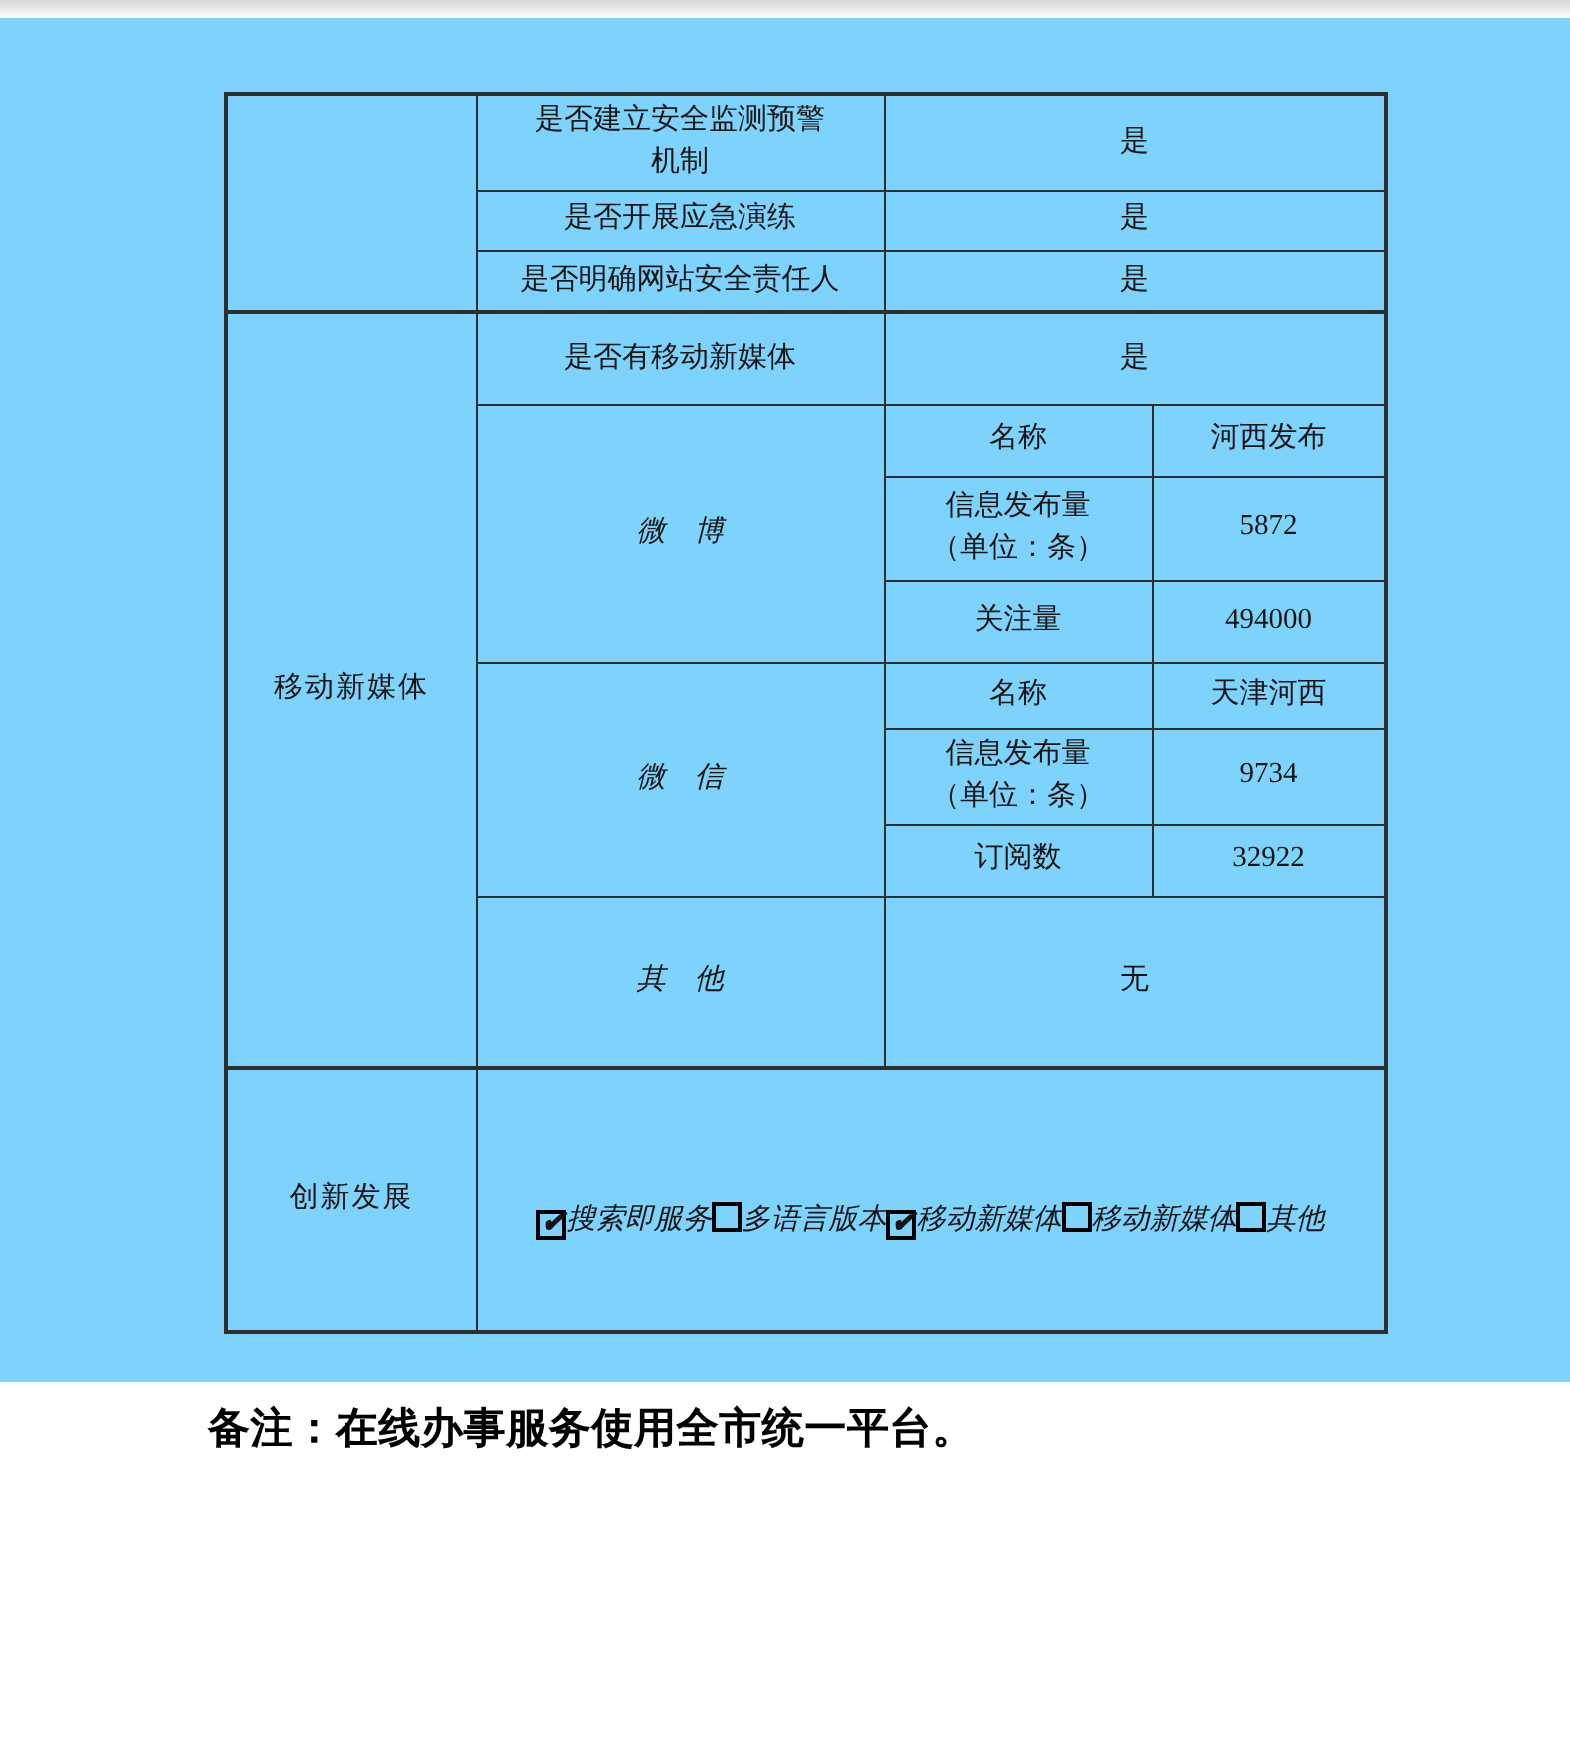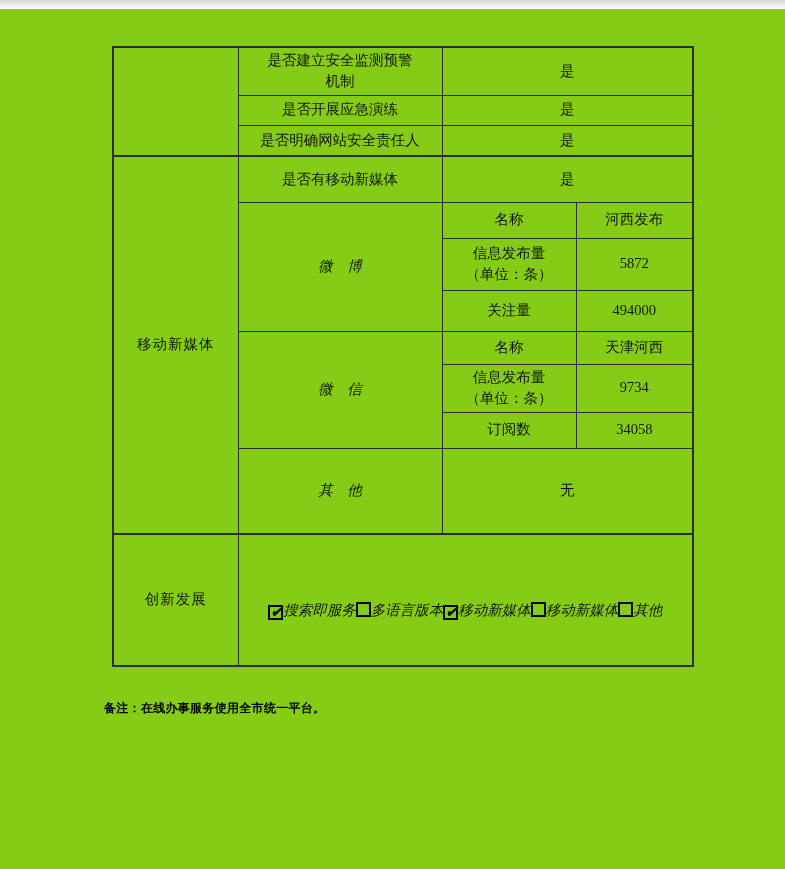--- a/index.html
+++ b/index.html
@@ -3,21 +3,21 @@
 <meta charset="utf-8">
 <style>
   html, body { margin: 0; padding: 0; }
   body {
     width: 785px; height: 869px;
     background: #ffffff;
     font-family: "Liberation Serif", "DejaVu Serif", serif;
     color: #111111;
     overflow: hidden;
   }
-  .page { position: relative; width: 785px; height: 869px; background: #84cc16; }
+  .page { position: relative; width: 785px; height: 691px; background: #7dd3fc; }
   .top-shadow {
     position: absolute; left: 0; top: 0; width: 785px; height: 9px;
     background: linear-gradient(#d6d6d6, #ffffff);
   }
   table.report {
     position: absolute; left: 112px; top: 46px;
     width: 580px; table-layout: fixed;
     border-collapse: collapse;
     border: 2px solid #2e2e2e;
   }
@@ -50,21 +50,21 @@
     border: 2px solid #000000;
     vertical-align: -2px;
     text-align: center;
     line-height: 11px;
     font-size: 15px;
     font-weight: bold;
     overflow: visible;
   }
   .footnote {
     position: absolute; left: 104px; top: 700px;
-    font-size: 12px; font-weight: bold; color: #000000;
+    font-size: 21px; font-weight: bold; color: #000000;
     letter-spacing: 0.3px;
     white-space: nowrap;
   }
 </style>
 </head>
 <body>
 
 <div class="page">
   <div class="top-shadow"></div>
 
@@ -116,21 +116,21 @@
       <td class="sub-label">名称</td>
       <td>天津河西</td>
     </tr>
     <tr class="r9">
       <td class="sub-label">信息发布量
 （单位：条）</td>
       <td class="num">9734</td>
     </tr>
     <tr class="r10">
       <td class="sub-label">订阅数</td>
-      <td class="num">34058</td>
+      <td class="num">32922</td>
     </tr>
     <tr class="r11">
       <td class="media-label">其　他</td>
       <td colspan="2">无</td>
     </tr>
 
     <tr class="r12 g-sep">
       <td class="cat">创新发展</td>
       <td colspan="3" class="options-cell">
         <span class="opt"><span class="cbx">✔</span><span>搜索即服务</span></span><span class="opt"><span class="cbx"></span><span>多语言版本</span></span><span class="opt"><span class="cbx">✔</span><span>移动新媒体</span></span><span class="opt"><span class="cbx"></span><span>移动新媒体</span></span><span class="opt"><span class="cbx"></span><span>其他</span></span>

